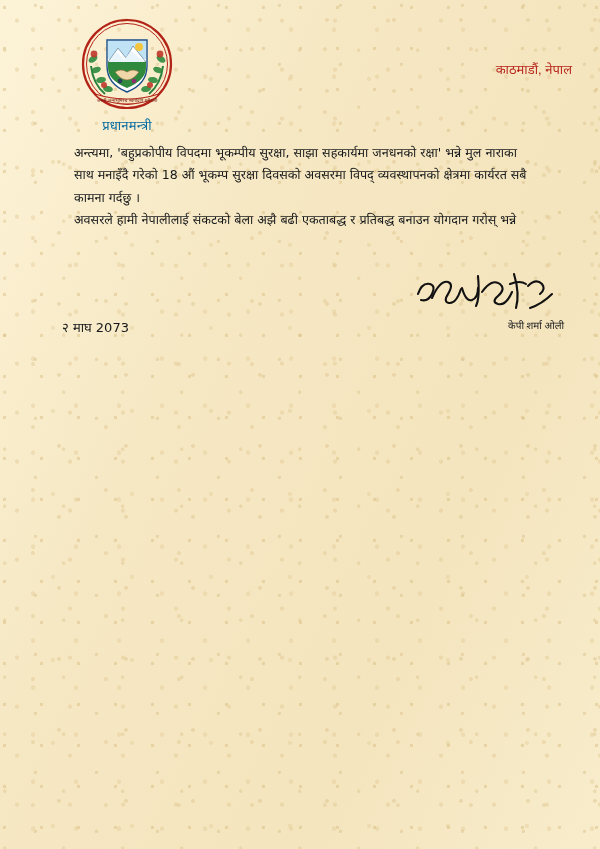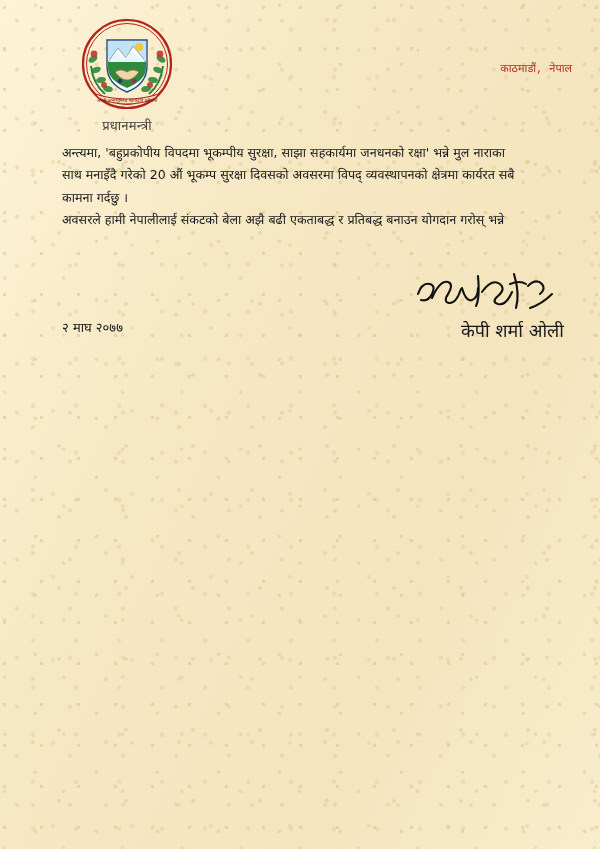--- a/index.html
+++ b/index.html
@@ -48,64 +48,66 @@
   .emblem {
     width: 100px;
     height: 100px;
     margin: 0 auto;
     position: relative;
   }
   .emblem svg { display: block; }
   .pm-title {
     margin-top: 2px;
     font-size: 13px;
-    color: #404040;
+    color: #0369a1;
     font-family: Liberation Mono, monospace;
     letter-spacing: 0.2px;
   }
   .place-line {
     position: absolute;
     right: 28px;
     top: 60px;
-    font-size: 11px;
+    font-size: 13px;
     color: #b8271c;
-    font-family: Liberation Mono, monospace;
+    font-family: Liberation Sans, sans-serif;
   }
 
   
   .body-block {
     position: absolute;
     left: 62px;
     right: 30px;
     top: 142px;
   }
   .body-line {
     font-size: 12.6px;
     line-height: 22.4px;
     color: #16181a;
     text-align: justify;
     white-space: nowrap;
     font-family: "DejaVu Sans", sans-serif;
+    margin-left: 12px;
   }
   .body-line.last { white-space: normal; }
 
   
   .date-line {
     position: absolute;
     left: 62px;
     top: 318px;
     font-size: 13px;
     color: #16181a;
   }
   .signer {
     position: absolute;
     right: 36px;
     top: 318px;
-    font-size: 18px;
+    font-size: 10px;
     color: #16181a;
+    font-family: Liberation Serif, serif;
   }
   .signature {
     position: absolute;
     right: 40px;
     top: 268px;
     width: 150px;
     height: 48px;
   }
   .signature svg { display: block; }
 </style>
@@ -164,37 +166,37 @@
         <text x="50" y="88" font-size="4.6" text-anchor="middle" fill="#7a1b12" font-family="DejaVu Sans, sans-serif">जननी जन्मभूमिश्च स्वर्गादपि गरीयसी</text>
       </svg>
     </div>
     <div class="pm-title">प्रधानमन्त्री</div>
   </div>
 
   <div class="place-line">काठमाडौं, नेपाल</div>
 
   <div class="body-block">
     <div class="body-line">अन्त्यमा, 'बहुप्रकोपीय विपदमा भूकम्पीय सुरक्षा, साझा सहकार्यमा जनधनको रक्षा' भन्ने मुल नाराका</div>
-    <div class="body-line">साथ मनाइँदै गरेको 20 औं भूकम्प सुरक्षा दिवसको अवसरमा विपद् व्यवस्थापनको क्षेत्रमा कार्यरत सबै</div>
+    <div class="body-line">साथ मनाइँदै गरेको 18 औं भूकम्प सुरक्षा दिवसको अवसरमा विपद् व्यवस्थापनको क्षेत्रमा कार्यरत सबै</div>
     <div class="body-line last">कामना गर्दछु ।</div>
     <div class="body-line">अवसरले हामी नेपालीलाई संकटको बेला अझै बढी एकताबद्ध र प्रतिबद्ध बनाउन योगदान गरोस् भन्ने</div>
   </div>
 
   <div class="signature">
     <svg viewBox="0 0 150 48" width="150" height="48">
       <g fill="none" stroke="#111111" stroke-width="2.1" stroke-linecap="round" stroke-linejoin="round">
         <path d="M8 26 q4 -12 12 -10 q6 2 2 10 q-4 8 -11 6"></path>
         <path d="M22 30 q8 -18 16 -16 q6 2 0 12 q-5 8 1 9 q7 1 12 -14"></path>
         <path d="M52 20 q4 14 10 12 q6 -2 6 -12"></path>
         <path d="M68 8 q2 22 -2 30"></path>
         <path d="M72 24 q10 -14 18 -8 q6 5 -2 12 q-7 6 0 8 q8 2 14 -12"></path>
         <path d="M104 6 q6 20 2 34"></path>
         <path d="M100 16 q10 -4 16 0"></path>
         <path d="M118 18 q8 -8 14 -2 q4 5 -2 10"></path>
         <path d="M120 40 q12 -4 22 -14"></path>
       </g>
     </svg>
   </div>
 
-  <div class="date-line">२ माघ २०७७</div>
+  <div class="date-line">२ माघ 2073</div>
   <div class="signer">केपी शर्मा ओली</div>
 
 </div>
 
 </body></html>

